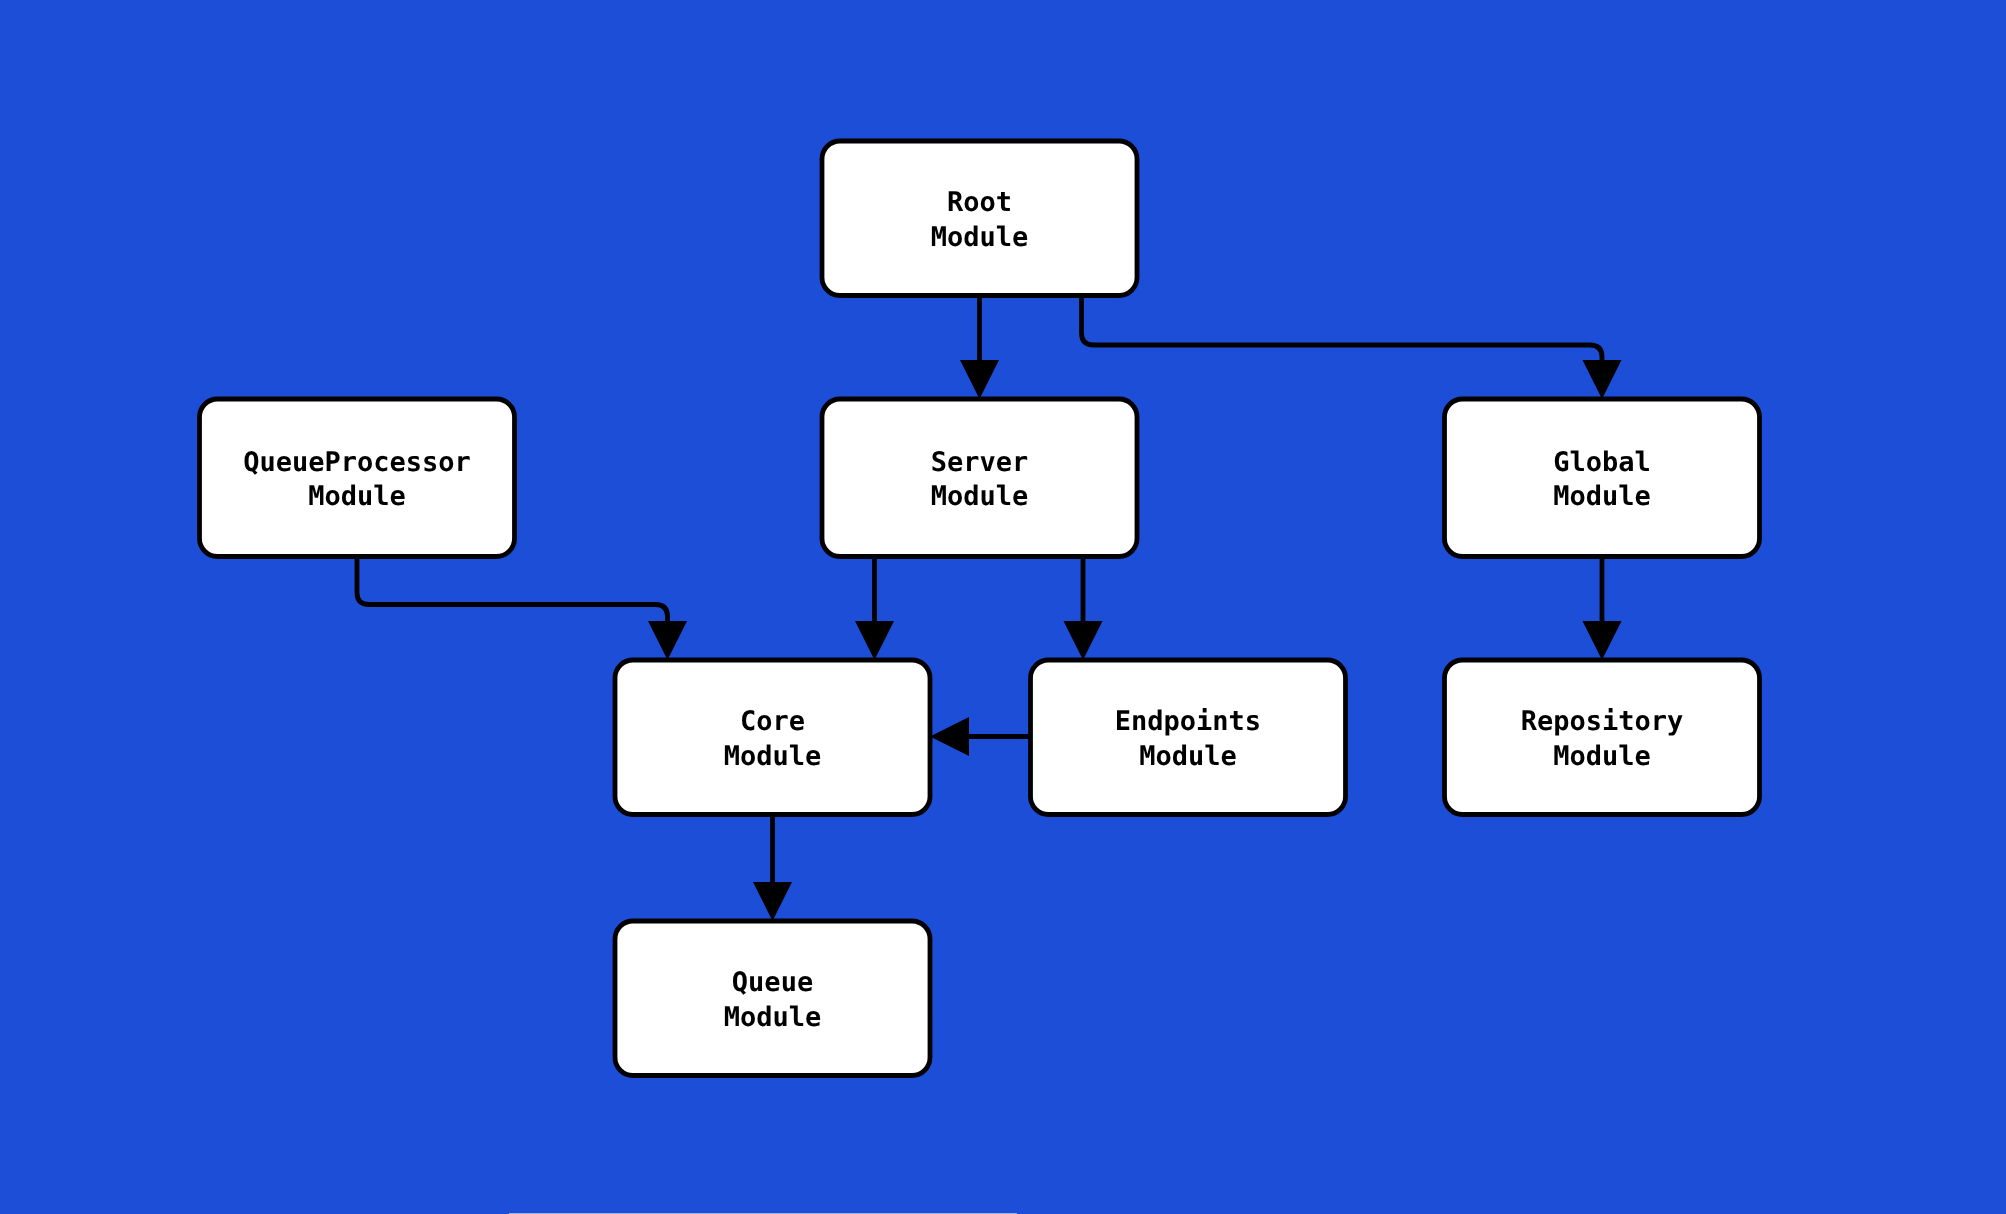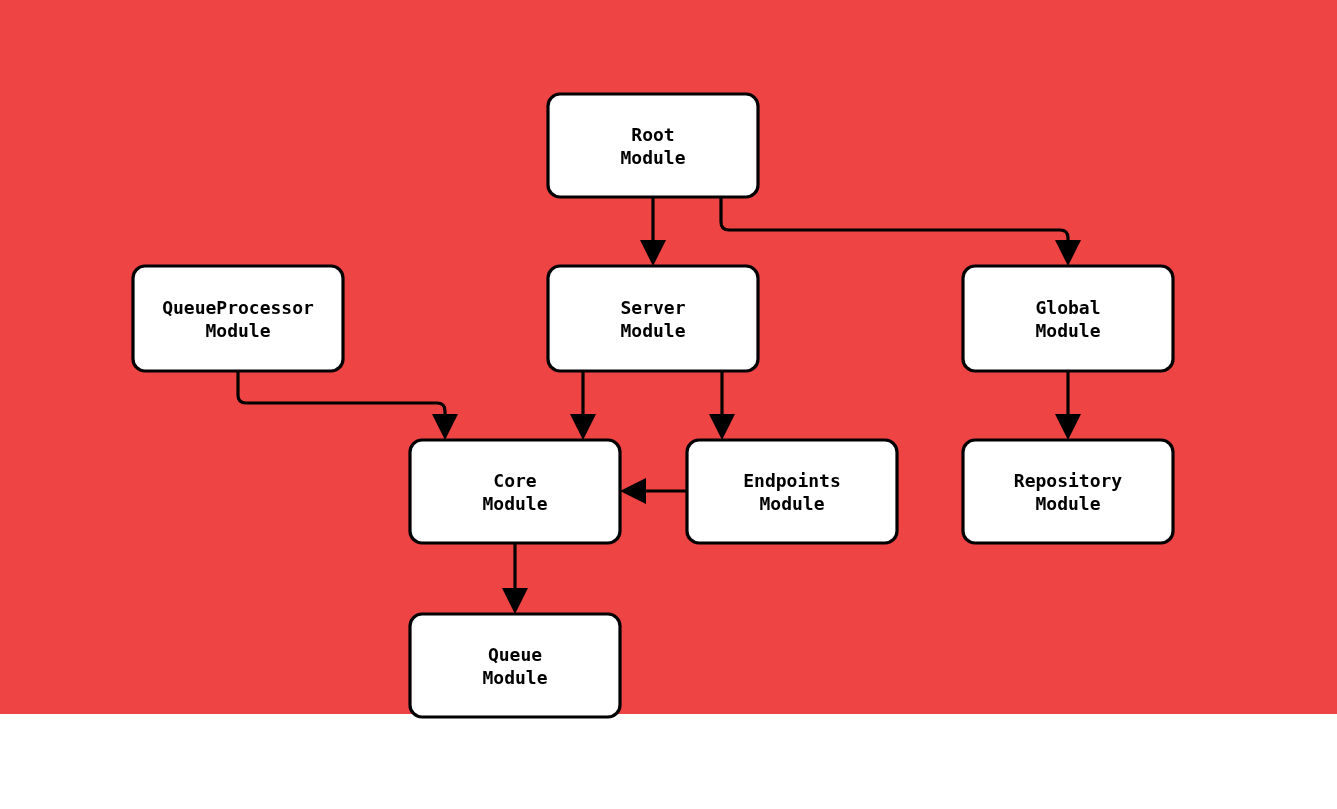--- a/index.html
+++ b/index.html
@@ -10,22 +10,22 @@
   }
   body {
     width: 1337px;
     height: 809px;
     font-family: "DejaVu Sans Mono", "Liberation Mono", monospace;
     overflow: hidden;
   }
   #diagram-canvas {
     position: relative;
     width: 1337px;
-    height: 714px;
-    background: #ef4444;
+    height: 809px;
+    background: #1d4ed8;
   }
   svg#diagram-svg {
     position: absolute;
     top: 0;
     left: 0;
     width: 1337px;
     height: 809px;
     display: block;
   }
   .node-box {

